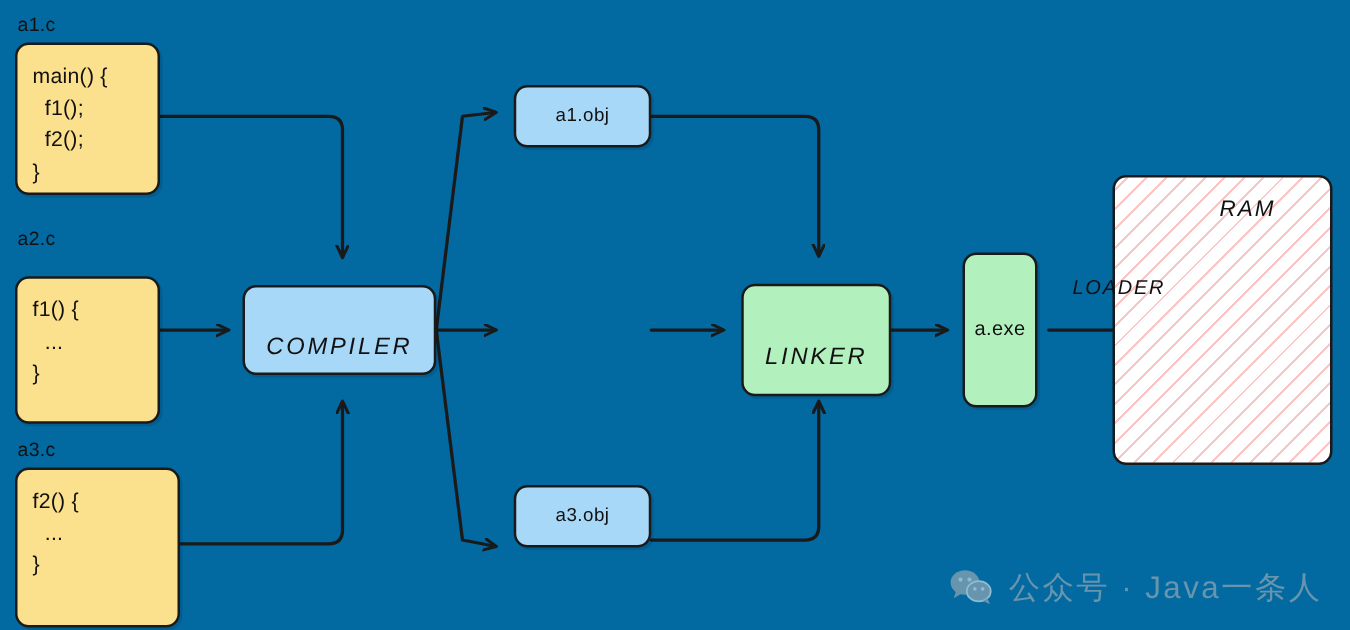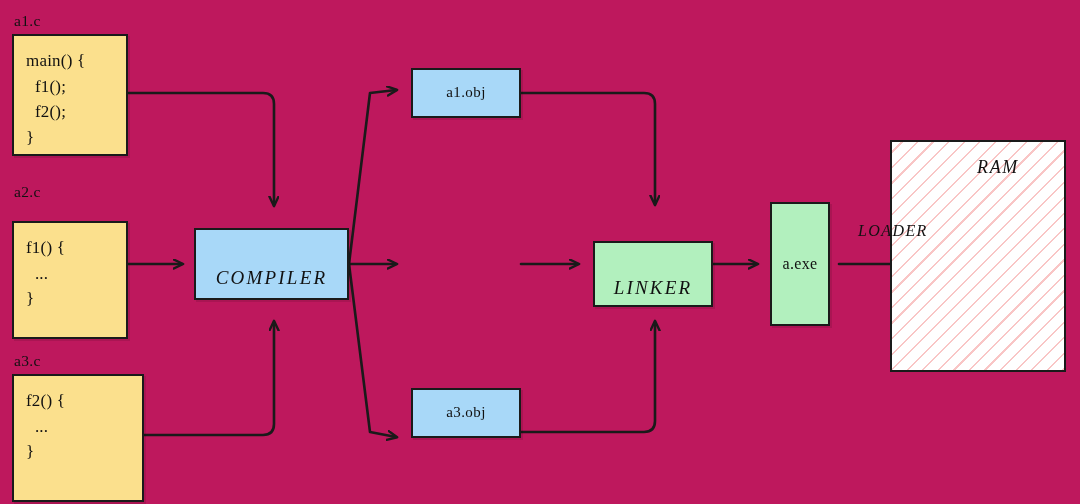--- a/index.html
+++ b/index.html
@@ -4,39 +4,39 @@
 <style>
   html, body {
     margin: 0;
     padding: 0;
     background: #ffffff;
   }
   #stage {
     position: relative;
     width: 1080px;
     height: 504px;
-    background: #be185d;
+    background: #0369a1;
     overflow: hidden;
-    font-family: Liberation Serif, serif;
+    font-family: Liberation Sans, sans-serif;
   }
   #wires {
     position: absolute;
     left: 0;
     top: 0;
     width: 1080px;
     height: 504px;
     pointer-events: none;
   }
 
   
   .node {
     position: absolute;
     box-sizing: border-box;
     border: 2.5px solid #1a1a1a;
-    border-radius: 0;
+    border-radius: 11px;
     display: flex;
     align-items: center;
     justify-content: center;
     text-align: center;
     color: #111111;
     z-index: 3;
   }
   .node-label {
     display: block;
     white-space: pre;
@@ -209,28 +209,41 @@
 
   <div class="node blue-box obj-box" style="left:411px; top:68px; width:110px; height:50px;">
     <span class="node-label">a1.obj</span>
   </div>
 
 
   <div class="node blue-box obj-box" style="left:411px; top:388px; width:110px; height:50px;">
     <span class="node-label">a3.obj</span>
   </div>
 
-  <div class="node green-box stage-title" style="left:593px; top:241px; width:120px; height:66px;">
+  <div class="node green-box stage-title" style="left:593px; top:227px; width:120px; height:90px;">
     <span class="node-label">LINKER</span>
   </div>
 
   <div class="node green-box exe-box" style="left:770px; top:202px; width:60px; height:124px;">
     <span class="node-label">a.exe</span>
   </div>
 
   <div class="edge-label" style="left:858px; top:222px;">LOADER</div>
 
   <div class="node ram-box" style="left:890px; top:140px; width:176px; height:232px;">
     <span class="node-label">RAM</span>
   </div>
 
+  <div id="watermark">
+    <svg class="wechat-icon" width="34" height="29" viewBox="0 0 34 29">
+      <ellipse cx="12" cy="11" rx="11.5" ry="9.8" fill="#b9b9b9"></ellipse>
+      <path d="M5,17.5 L3,23.5 L8.6,20.2 Z" fill="#b9b9b9"></path>
+      <circle cx="8.4" cy="8.6" r="1.7" fill="#ffffff"></circle>
+      <circle cx="15.6" cy="8.6" r="1.7" fill="#ffffff"></circle>
+      <ellipse cx="23" cy="18" rx="9.6" ry="8.1" fill="#b9b9b9" stroke="#ffffff" stroke-width="1.4"></ellipse>
+      <path d="M30,23.5 L32,28.4 L26.6,25.8 Z" fill="#b9b9b9"></path>
+      <circle cx="19.9" cy="16.1" r="1.45" fill="#ffffff"></circle>
+      <circle cx="26.1" cy="16.1" r="1.45" fill="#ffffff"></circle>
+    </svg>
+    <span class="wm-text">公众号 · Java一条人</span>
+  </div>
 
 </div>
 
 </body></html>

